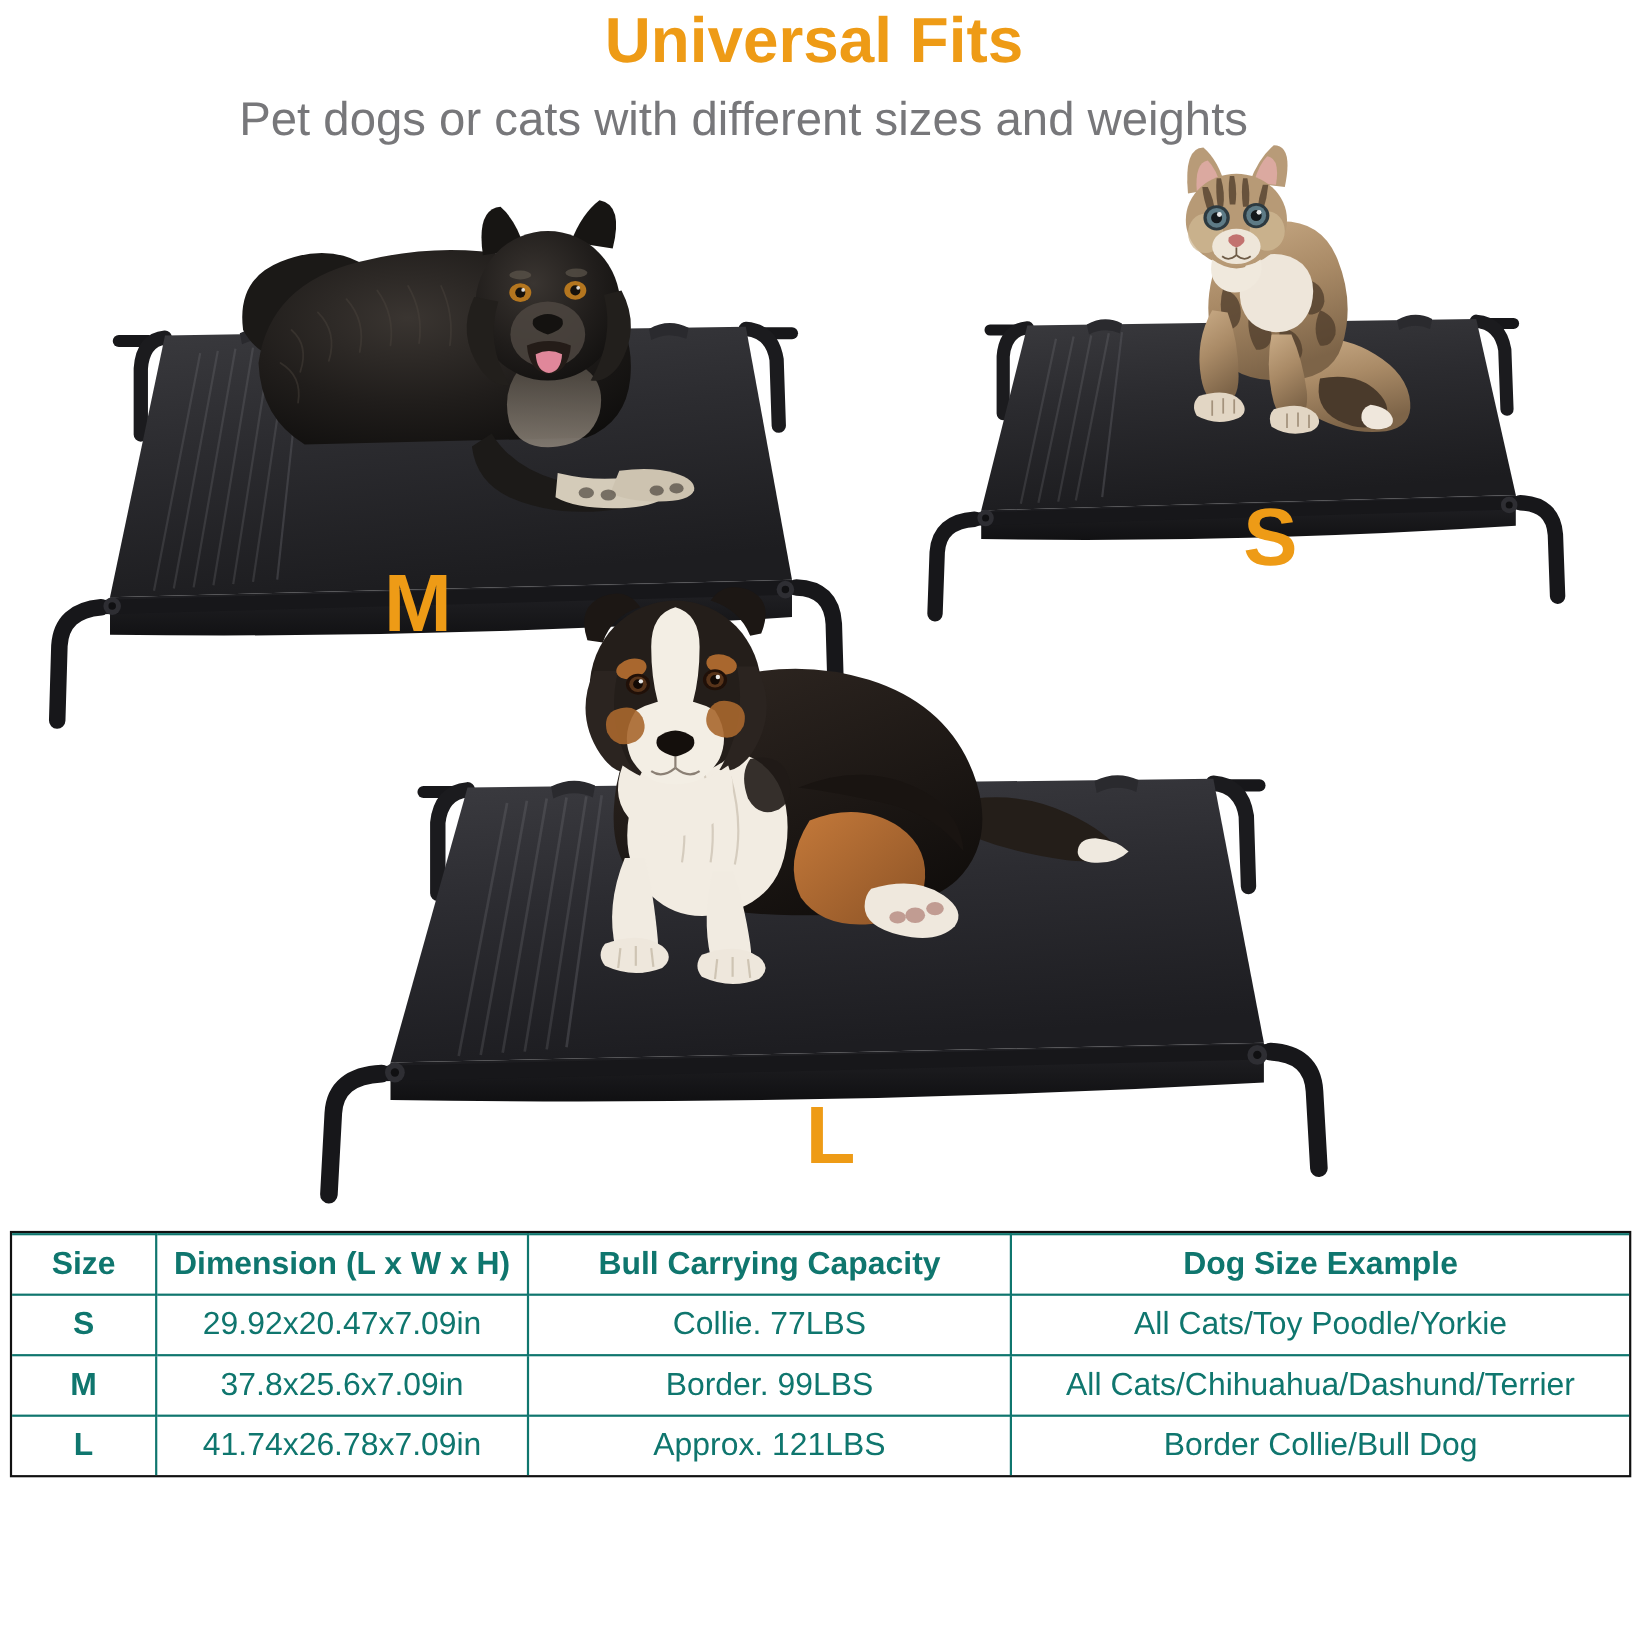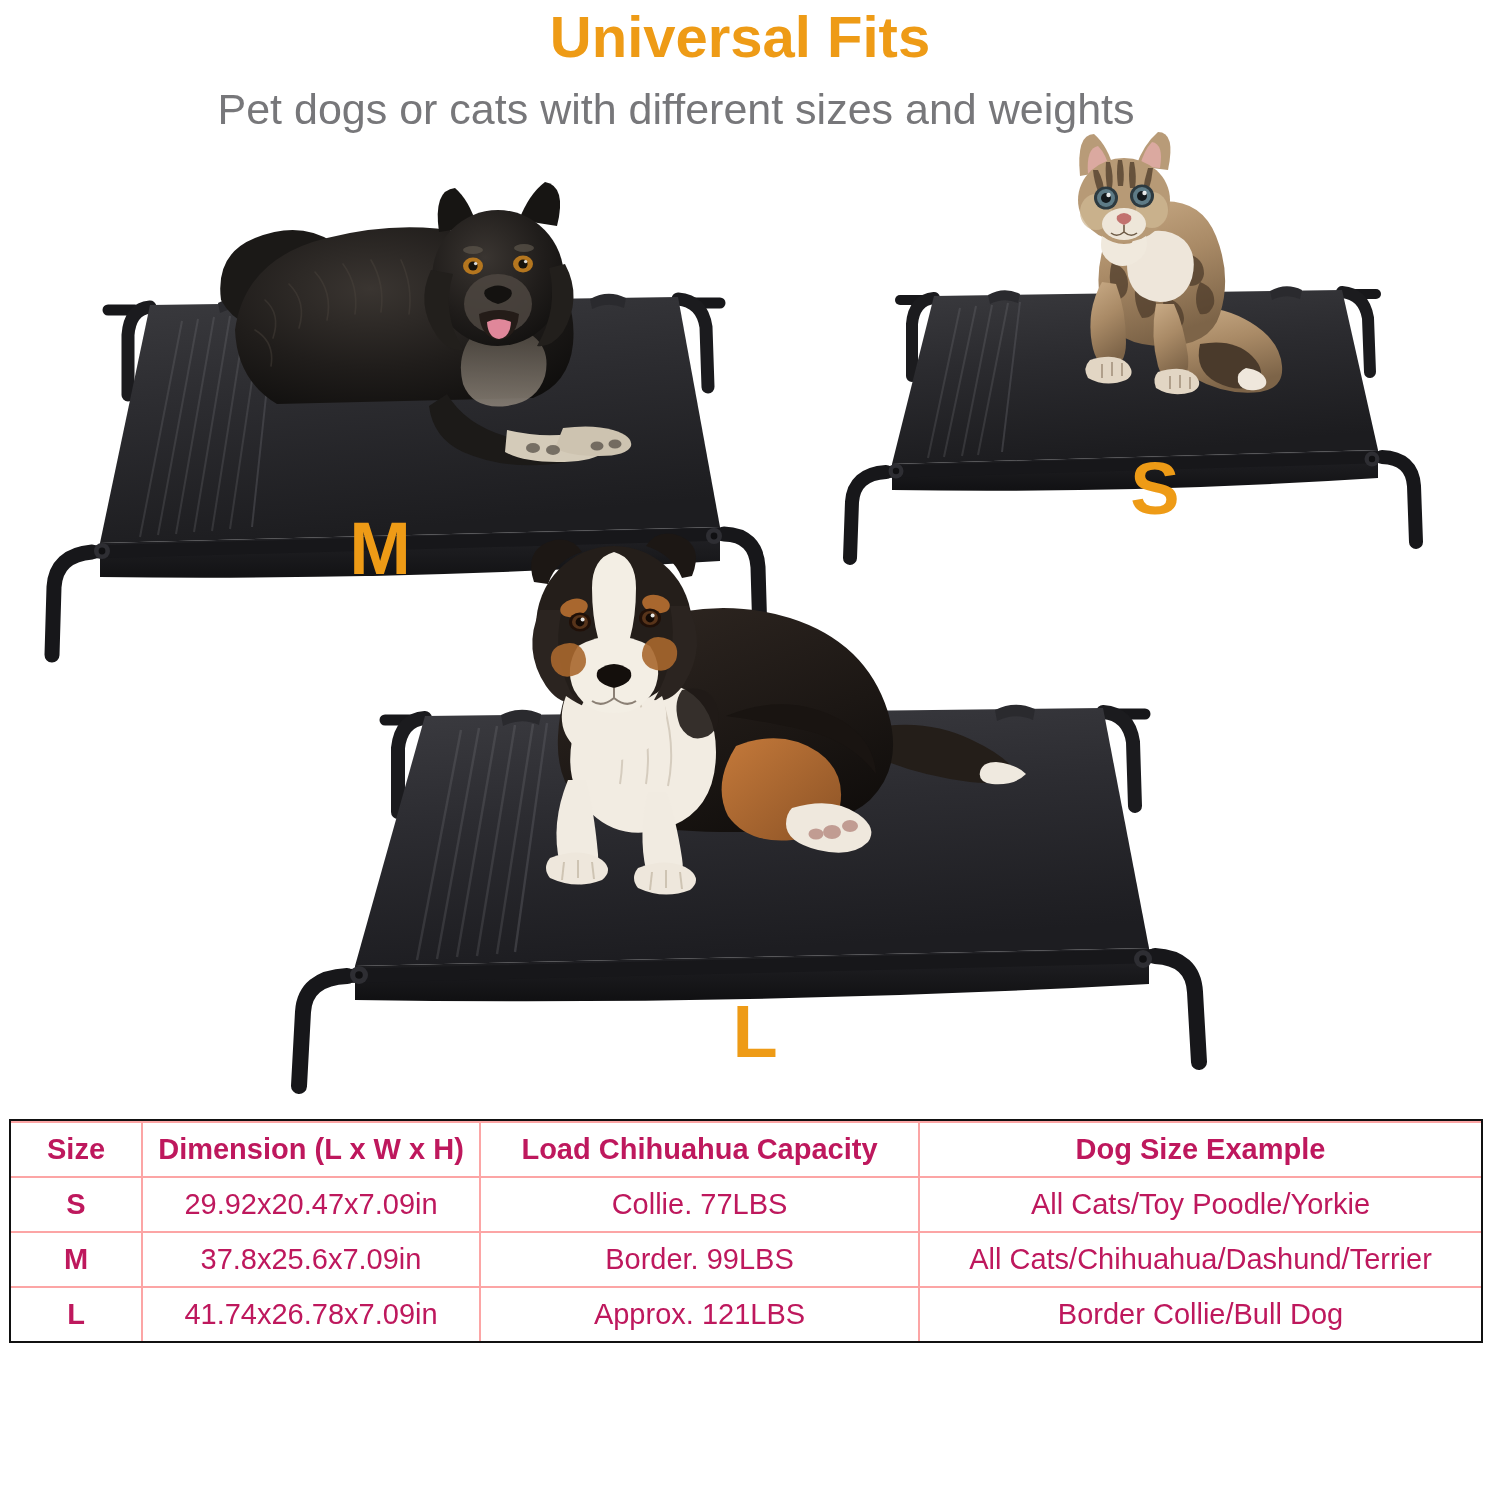--- a/index.html
+++ b/index.html
@@ -66,23 +66,23 @@
     font-size:30px;color:#000;line-height:47px;
     text-align:left;
   }
   table.sizes{
     border-collapse:collapse;
     width:100%;
     table-layout:fixed;
     border-top:2px solid #111;
   }
   table.sizes td,table.sizes th{
-    border:2px solid #fca5a5;
+    border:2px solid #0f766e;
     font-size:29px;
-    color:#be185d;
+    color:#0f766e;
     text-align:center;
     height:53px;
     padding:0 4px;
     font-weight:normal;
     overflow:hidden;
     white-space:nowrap;
   }
   table.sizes th{font-weight:bold;}
   table.sizes td.sz{font-weight:bold;}
   table.sizes col.c1{width:131px;}
@@ -491,21 +491,21 @@
       <colgroup>
         <col class="c1">
           <col class="c2">
           <col class="c3">
           <col class="c4">
       </colgroup>
       <thead>
         <tr>
           <th>Size</th>
           <th>Dimension (L x W x H)</th>
-          <th>Load Chihuahua Capacity</th>
+          <th>Bull Carrying Capacity</th>
           <th>Dog Size Example</th>
         </tr>
       </thead>
       <tbody>
         <tr>
           <td class="sz">S</td>
           <td>29.92x20.47x7.09in</td>
           <td>Collie. 77LBS</td>
           <td>All Cats/Toy Poodle/Yorkie</td>
         </tr>

